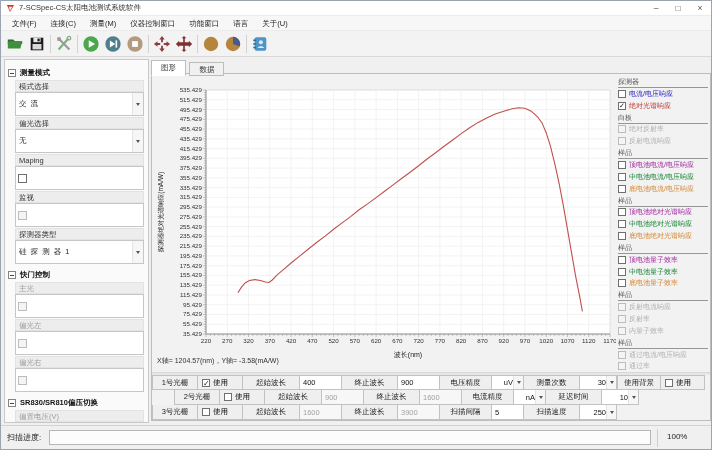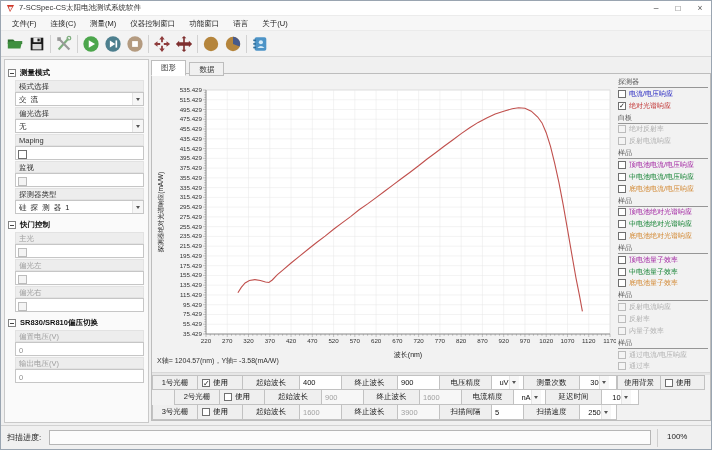--- a/index.html
+++ b/index.html
@@ -21,21 +21,21 @@
   
   .left-panel{position:absolute;left:3px;top:58px;width:145px;height:364px;background:#fafafa;border:1px solid #c9c9c9;padding:2px 2px 0 1px;overflow:hidden;}
   .lp-section{margin-bottom:3px;}
   .lp-header{display:flex;align-items:center;height:13px;margin:4px 0 1px 2px;}
   .collapse-box{width:8px;height:8px;border:1px solid #848484;background:#fff;position:relative;flex:none;}
   .collapse-box::after{content:"";position:absolute;left:1px;right:1px;top:3px;height:1px;background:#444;}
   .lp-title{font-size:7.5px;font-weight:bold;color:#111;margin-left:4px;white-space:nowrap;}
   .lp-body{margin-left:9px;margin-right:2px;}
   .lp-label{height:12px;line-height:11px;background:#ededed;border:1px solid #e2e2e2;font-size:7.5px;color:#333;padding-left:3px;white-space:nowrap;}
   .lp-label.muted{color:#9d9d9d;}
-  .lp-ctrl{height:14px;background:#fff;border:1px solid #c6c6c6;font-size:7.5px;display:flex;align-items:flex-end;margin-bottom:1px;}
+  .lp-ctrl{height:24px;background:#fff;border:1px solid #c6c6c6;font-size:7.5px;display:flex;align-items:center;margin-bottom:1px;}
   .lp-select .sel-text{flex:1;padding-left:3px;letter-spacing:1px;color:#222;white-space:nowrap;}
   .dd-btn{width:11px;height:100%;display:flex;align-items:center;justify-content:center;border-left:1px solid #e4e4e4;background:#f6f6f6;}
   .dd-arrow{width:0;height:0;border-left:2.5px solid transparent;border-right:2.5px solid transparent;border-top:3.5px solid #555;}
   .lp-checkrow{padding-left:2px;}
   .lp-input{padding-left:3px;color:#8f8f8f;}
   
   .cb{width:9px;height:9px;border:1px solid #6f6f6f;background:#fff;display:inline-block;position:relative;flex:none;}
   .cb.checked::after{content:"✓";position:absolute;left:0;top:-1px;font-size:8px;line-height:9px;color:#222;}
   .cb.disabled{border-color:#bcbcbc;background:#f4f4f4;}
   
@@ -58,21 +58,21 @@
   .btable{position:absolute;left:0;top:301px;}
   .bt-row{display:flex;height:15px;}
   .bt-cell{height:15px;border-right:1px solid #c2c2c2;border-bottom:1px solid #c2c2c2;font-size:7.5px;display:flex;align-items:center;white-space:nowrap;overflow:hidden;}
   .bt-row:first-child .bt-cell{border-top:1px solid #c2c2c2;}
   .bt-cell:first-child{border-left:1px solid #c2c2c2;}
   .bt-label{background:#efefef;justify-content:center;color:#222;}
   .bt-use{background:#efefef;padding-left:4px;}
   .bt-use .cb{margin-right:3px;width:8px;height:8px;}
   .bt-input{background:#fff;padding-left:3px;color:#111;}
   .bt-input.disabled{background:#f7f7f7;color:#a2a2a2;}
-  .bt-select{background:#fff;padding-left:3px;justify-content:center;color:#111;}
+  .bt-select{background:#fff;padding-left:3px;justify-content:flex-end;color:#111;}
   .bg-box{position:absolute;left:465px;top:301px;display:flex;}
   .bg-box .bt-cell{border-top:1px solid #c2c2c2;}
   
   .statusbar{position:absolute;left:0;right:0;top:424px;height:24px;background:#f0f0f0;border-top:1px solid #d2d2d2;padding-left:11px;}
   .sb-label{position:absolute;left:6px;top:6px;font-size:8px;color:#222;}
   .progress{position:absolute;left:48px;top:4px;width:602px;height:15px;border:1px solid #b6b6b6;background:#fcfcfc;}
   .sb-sep{position:absolute;left:656px;top:3px;width:1px;height:18px;background:#cfcfcf;}
   .sb-right{position:absolute;left:666px;top:6px;font-size:8px;color:#222;}
 </style>
 </head>

